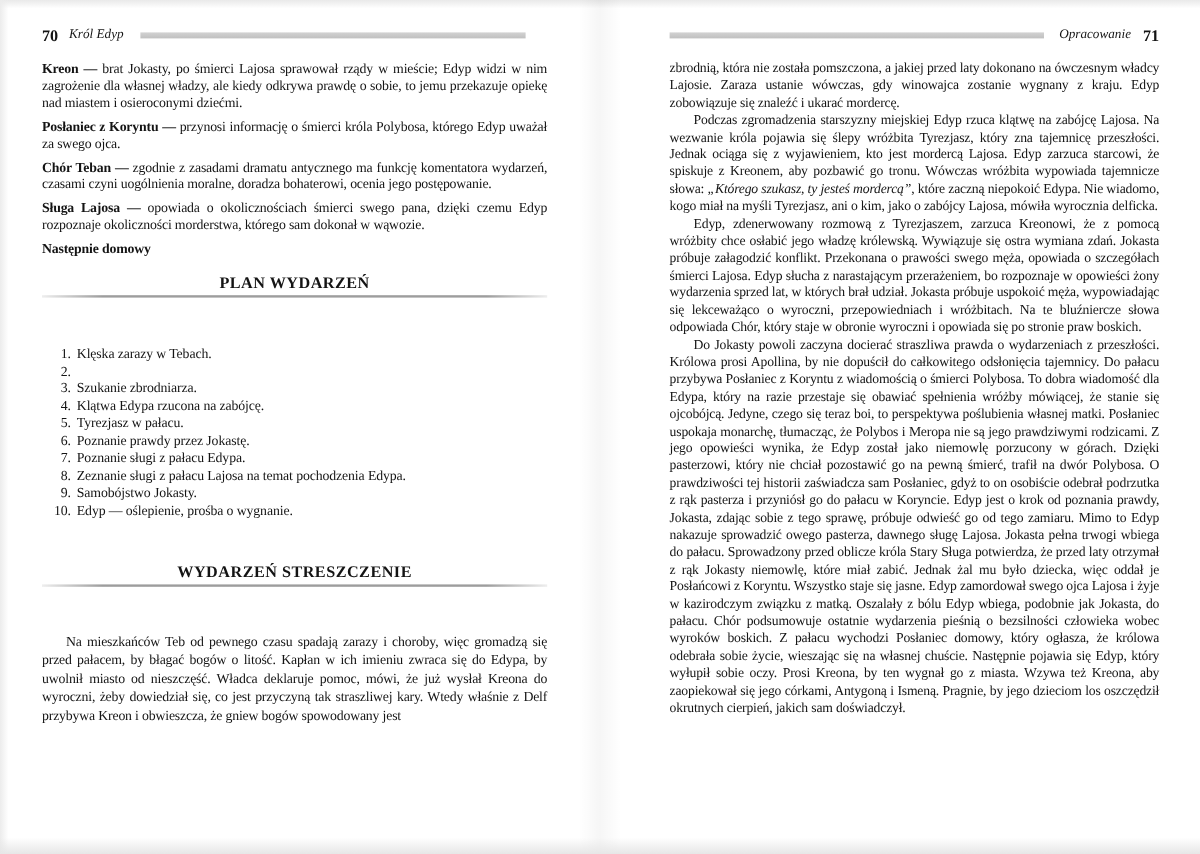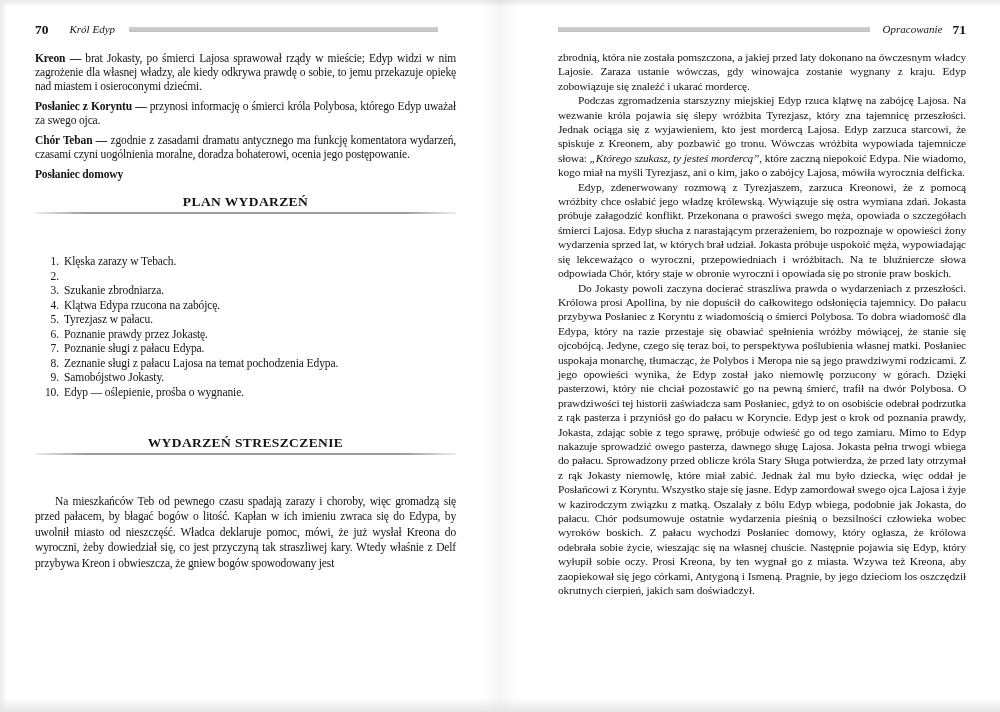--- a/index.html
+++ b/index.html
@@ -18,21 +18,21 @@
     background:linear-gradient(to right,#ececec,rgba(255,255,255,0));}
   .gutter{position:absolute;left:482px;top:0;width:36px;height:712px;
     background:linear-gradient(to right,rgba(0,0,0,0),rgba(0,0,0,0.035),rgba(0,0,0,0));}
 
   .page{position:absolute;top:22px;}
   .page-left{left:35px;width:421px;}
   .page-right{left:558px;width:408px;}
 
   .pg-header{display:flex;align-items:center;height:15px;}
   .pg-num{font-weight:bold;font-size:13.5px;line-height:15px;}
-  .pg-title{font-style:italic;font-size:11px;line-height:15px;margin-left:12px;}
+  .pg-title{font-style:italic;font-size:11px;line-height:15px;}
   .page-left .pg-num{margin-right:9px;}
   .page-left .pg-title{margin-right:14px;}
   .page-right .pg-title{margin-left:13px;}
   .page-right .pg-num{margin-left:10px;}
   .hbar{flex:1;height:5px;background:linear-gradient(#d2d2d2,#c0c0c0);}
   .page-left .hbar{margin-right:18px;}
 
   .bodytext{font-size:11.5px;letter-spacing:-0.15px;text-align:justify;}
 
   p.char{margin:0 0 6px 0;line-height:14px;}
@@ -70,21 +70,22 @@
   <div class="pg-header">
     <span class="pg-num">70</span>
     <span class="pg-title">Król Edyp</span>
     <span class="hbar"></span>
   </div>
 
   <div class="bodytext char-block">
     <p class="char"><span class="b">Kreon — </span><span>brat Jokasty, po śmierci Lajosa sprawował rządy w mieście; Edyp widzi w nim zagrożenie dla własnej władzy, ale kiedy odkrywa prawdę o sobie, to jemu przekazuje opiekę nad miastem i osieroconymi dziećmi.</span></p>
     <p class="char"><span class="b">Posłaniec z Koryntu — </span><span>przynosi informację o śmierci króla Polybosa, którego Edyp uważał za swego ojca.</span></p>
     <p class="char"><span class="b">Chór Teban — </span><span>zgodnie z zasadami dramatu antycznego ma funkcję komentatora wydarzeń, czasami czyni uogólnienia moralne, doradza bohaterowi, ocenia jego postępowanie.</span></p>
-    <p class="char"><span class="b">Posłaniec domowy</span><span></span></p>
+    <p class="char"><span class="b">Sługa Lajosa — </span><span>opowiada o okolicznościach śmierci swego pana, dzięki czemu Edyp rozpoznaje okoliczności morderstwa, którego sam dokonał w wąwozie.</span></p>
+    <p class="char"><span class="b">Następnie domowy</span><span></span></p>
   </div>
 
   <div class="sec-plan">
     <h2 class="section">PLAN WYDARZEŃ</h2>
     <div class="rule"></div>
     <div class="plan-list">
       <div class="plan-row">
           <span class="num">1.</span>
           <span class="ptext">Klęska zarazy w Tebach.</span>
         </div>

